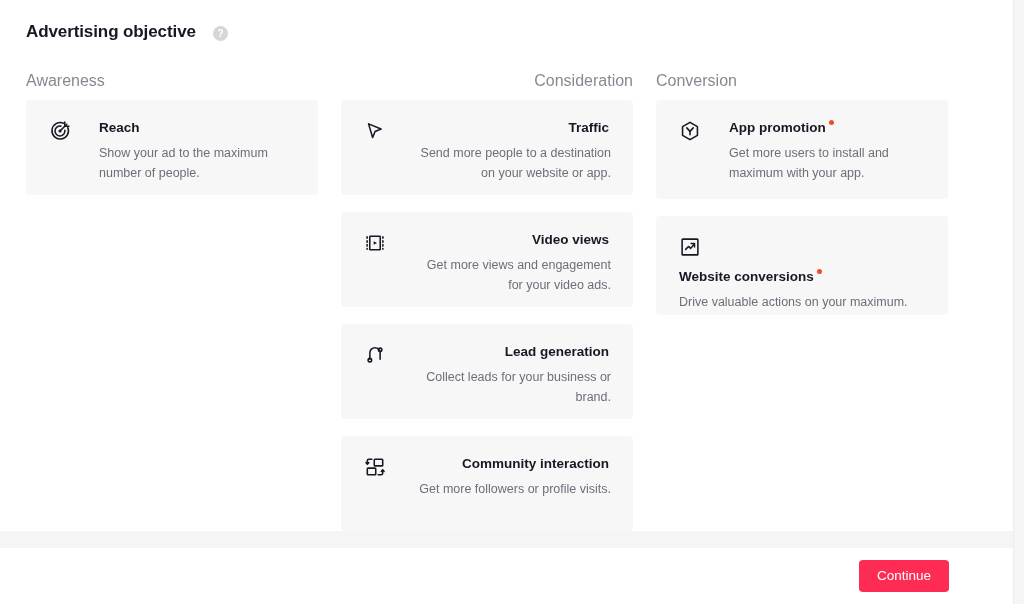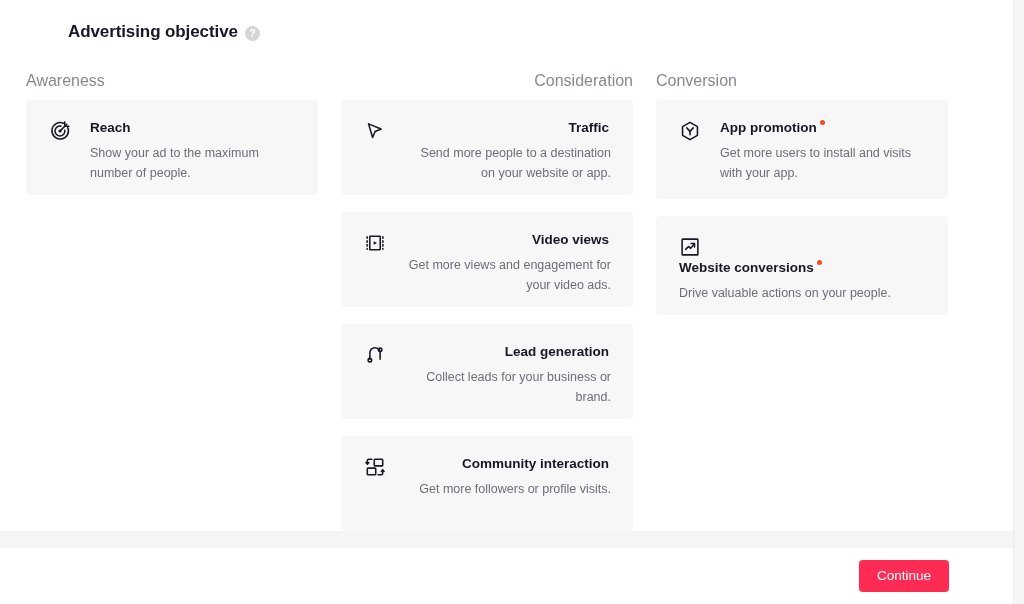--- a/index.html
+++ b/index.html
@@ -41,22 +41,21 @@
     overflow: hidden;
   }
 
   
   .header {
     position: absolute;
     left: 26px;
     top: 20px;
     display: flex;
     align-items: center;
-    gap: 7px;
-    margin-left: 42px;
+    gap: 17px;
   }
 
   .page-title {
     font-size: 17px;
     font-weight: bold;
     color: #161823;
     letter-spacing: -0.1px;
     line-height: 24px;
   }
 
@@ -96,20 +95,21 @@
   }
 
   .card {
     background: #f7f7f8;
     border-radius: 4px;
     padding: 18px 22px 20px 23px;
     margin-bottom: 17px;
     display: flex;
     align-items: flex-start;
     cursor: pointer;
+    gap: 9px;
   }
 
   .card-icon {
     flex: 0 0 auto;
     width: 22px;
     height: 22px;
     margin-right: 19px;
     margin-top: 2px;
     color: #161823;
     display: block;
@@ -301,37 +301,37 @@
             <svg viewBox="0 0 24 24" fill="none" stroke="currentColor" stroke-width="1.7" stroke-linecap="round" stroke-linejoin="round">
               <path d="M12 2.6 20.1 7.3v9.4L12 21.4 3.9 16.7V7.3Z"></path>
               <path d="M8.5 8.6 12 12.4 15.5 8.6"></path>
               <path d="M12 12.4v3.6"></path>
             </svg>
           </span>
           <div class="card-body">
             <div>
               <span class="card-title">App promotion</span><span class="badge-dot"></span>
             </div>
-            <div class="card-desc">Get more users to install and visits with your app.</div>
+            <div class="card-desc">Get more users to install and maximum with your app.</div>
           </div>
         </div>
 
         <div class="card h-website">
           <span class="card-icon">
             <svg viewBox="0 0 24 24" fill="none" stroke="currentColor" stroke-width="1.7" stroke-linecap="round" stroke-linejoin="round">
               <rect x="3.4" y="3.4" width="17.2" height="17.2" rx="0.8"></rect>
               <path d="M7.3 14.6 10.4 11.4 12.7 13.5 16.7 8.6"></path>
               <path d="M13.2 8.2h3.7v3.7"></path>
             </svg>
           </span>
           <div class="card-body">
             <div>
               <span class="card-title">Website conversions</span><span class="badge-dot"></span>
             </div>
-            <div class="card-desc">Drive valuable actions on your people.</div>
+            <div class="card-desc">Drive valuable actions on your maximum.</div>
           </div>
         </div>
       </div>
 
     </div>
   </div>
 
   <div class="footer-divider"></div>
 
   <div class="footer">

